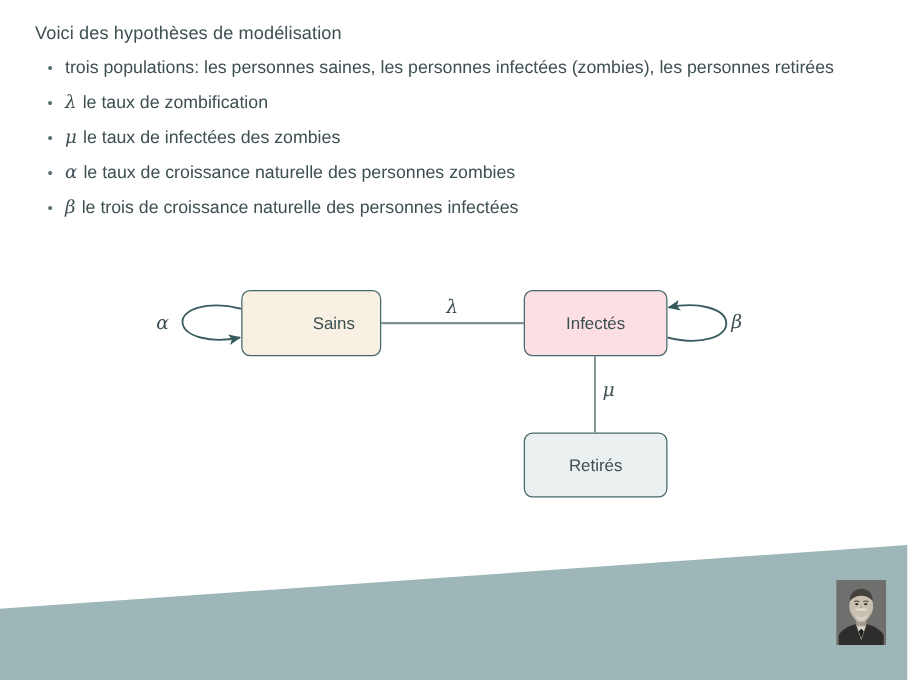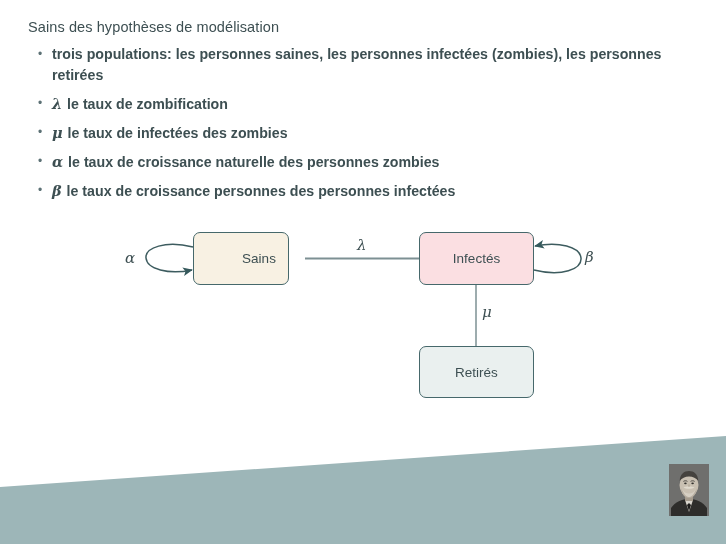--- a/index.html
+++ b/index.html
@@ -65,21 +65,20 @@
     line-height: 21px;
     text-align: left;
     padding-left: 2px;
   }
 
   .bullet-text {
     flex: 1 1 auto;
     font-size: 14.2px;
     line-height: 21px;
     color: #3d4f52;
-    font-weight: bold;
   }
 
   .bullet-text .mathvar {
     font-family: "DejaVu Serif", serif;
     font-style: italic;
     font-size: 14.5px;
     color: #3d4f52;
     padding-right: 1px;
   }
 
@@ -101,21 +100,21 @@
     align-items: center;
     justify-content: center;
     font-size: 13.5px;
     color: #3d4f52;
     font-family: "Liberation Sans", sans-serif;
   }
 
   .node-sains {
     left: 193px;
     top: 232px;
-    width: 96px;
+    width: 112px;
     height: 53px;
     padding-left: 36px;
   }
 
   .node-infectes {
     left: 419px;
     top: 232px;
     width: 115px;
     height: 53px;
   }
@@ -152,21 +151,21 @@
 </style>
 </head>
 <body>
 
 <div class="slide">
 
   <svg class="bottom-band" viewBox="0 0 726 544">
     <polygon points="0,487 726,436 726,544 0,544" fill="#9db6b8"></polygon>
   </svg>
 
-  <div class="intro-line">Sains des hypothèses de modélisation</div>
+  <div class="intro-line">Voici des hypothèses de modélisation</div>
 
   <div class="bullet-list">
 
     <div class="bullet-row">
       <span class="bullet-dot">•</span>
       <span class="bullet-text"><span>trois populations:  les personnes saines, les personnes infectées (zombies), les personnes retirées</span></span>
     </div>
 
     <div class="bullet-row">
       <span class="bullet-dot">•</span>
@@ -178,21 +177,21 @@
       <span class="bullet-text"><span class="mathvar">μ</span><span> le taux de infectées des zombies</span></span>
     </div>
 
     <div class="bullet-row">
       <span class="bullet-dot">•</span>
       <span class="bullet-text"><span class="mathvar">α</span><span> le taux de croissance naturelle des personnes zombies</span></span>
     </div>
 
     <div class="bullet-row">
       <span class="bullet-dot">•</span>
-      <span class="bullet-text"><span class="mathvar">β</span><span> le taux de croissance personnes des personnes infectées</span></span>
+      <span class="bullet-text"><span class="mathvar">β</span><span> le trois de croissance naturelle des personnes infectées</span></span>
     </div>
 
   </div>
 
   <svg class="diagram" viewBox="0 0 726 544">
     <defs>
       <marker id="arrow-right" markerWidth="7" markerHeight="7" refX="6" refY="3.2" orient="auto">
         <path d="M0,0.3 L6.6,3.2 L0,6.1 L1.6,3.2 Z" fill="#35595c"></path>
       </marker>
       <marker id="arrow-left" markerWidth="7" markerHeight="7" refX="6" refY="3.2" orient="auto">

